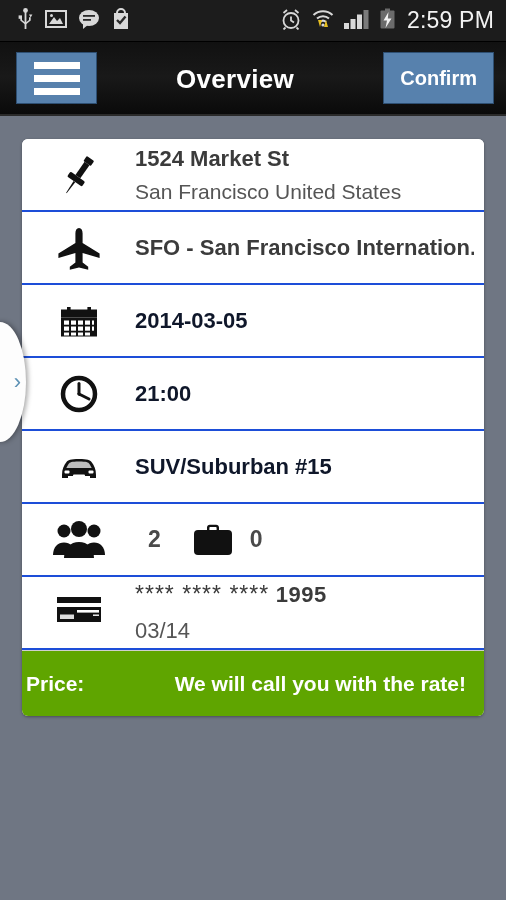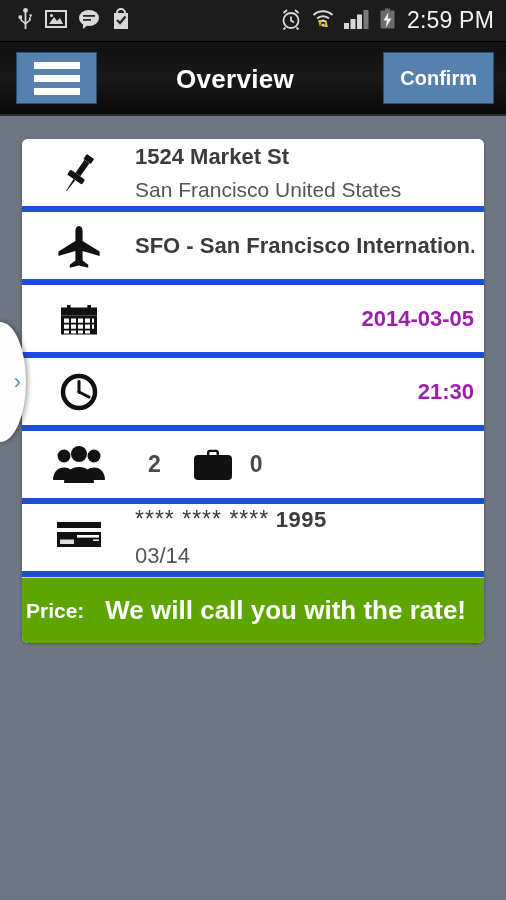--- a/index.html
+++ b/index.html
@@ -71,60 +71,60 @@
     position:absolute; left:22px; top:139px; width:462px;
     background:#ffffff;
     border-radius:6px;
     box-shadow:0 1px 3px rgba(0,0,0,0.35);
     overflow:hidden;
     z-index:20;
   }
   .row{
     display:flex; align-items:center;
     min-height:73px;
-    border-bottom:6px solid #1d4ed8;
+    border-bottom:2px solid #1d4ed8;
     background:#fff;
     padding:0 0;
   }
   .row:last-of-type{ border-bottom:none; }
   .row-ico{
     width:113px; min-width:113px;
     display:flex; align-items:center; justify-content:center;
   }
   .row-body{ flex:1; padding-right:10px; overflow:hidden; }
   .line-primary{
     font-size:22px; font-weight:bold; color:#3b3b3b;
     white-space:nowrap; overflow:hidden;
   }
   .line-secondary{
     font-size:21px; color:#555; margin-top:8px;
     white-space:nowrap; overflow:hidden;
   }
-  .line-plain{ font-size:22px; font-weight:bold; color:#a21caf;text-align:right; }
+  .line-plain{ font-size:22px; font-weight:bold; color:#0f172a; }
   .card-number{ font-size:22px; color:#3b3b3b; font-weight:bold; letter-spacing:0.5px;}
   .card-number .stars{ font-weight:normal; font-size:23px; letter-spacing:1px; }
   .card-exp{ font-size:22px; color:#555; margin-top:10px; }
 
   
   .counts{ display:flex; align-items:center; }
   .count-grp{ display:flex; align-items:center; }
   .count-ico{ width:113px; min-width:113px; display:flex; align-items:center; justify-content:center; }
   .count-ico.second{ width:auto; min-width:0; margin-left:28px; }
   .count-val{ font-size:23px; font-weight:bold; color:#4a4a4a; margin-left:13px; }
 
   
   .pricebar{
     display:flex; align-items:center;
     background:#5fa500;
     height:66px;
     padding:0 4px;
     border-top:1px solid #cfcfcf;
   }
   .price-label{ color:#fff; font-size:21px; font-weight:bold; }
-  .price-value{ color:#fff; font-size:26px; font-weight:bold; margin-left:auto; padding-right:14px;}
+  .price-value{ color:#fff; font-size:21px; font-weight:bold; margin-left:auto; padding-right:14px;}
 </style>
 </head>
 <body>
 
 <div class="statusbar">
   <div class="sb-left">
     <span class="sb-ico">
       <svg width="17" height="22" viewBox="0 0 17 22">
           <g fill="#d8d8d8">
         <circle cx="8.5" cy="2.4" r="2.4"></circle>
@@ -291,24 +291,42 @@
 
   <div class="row">
     <div class="row-ico">
       <svg width="52" height="52" viewBox="0 0 52 52">
         <circle cx="26" cy="26" r="16" fill="none" stroke="#111" stroke-width="4.5"></circle>
         <line x1="26" y1="26" x2="26" y2="15.5" stroke="#111" stroke-width="3" stroke-linecap="round"></line>
         <line x1="26" y1="26" x2="36" y2="31" stroke="#111" stroke-width="3" stroke-linecap="round"></line>
       </svg>
     </div>
     <div class="row-body">
-      <div class="line-plain">21:30</div>
-    </div>
-  </div>
-
+      <div class="line-plain">21:00</div>
+    </div>
+  </div>
+
+  <div class="row">
+    <div class="row-ico">
+      <svg width="52" height="52" viewBox="0 0 52 52">
+        <g fill="#111">
+          <path d="M9 34 c0 -6 2 -10 4.5 -13 c1.5 -2 4 -3 12.5 -3 c8.5 0 11 1 12.5 3 c2.5 3 4.5 7 4.5 13 l0 3 l-6 0 l0 -2 l-22 0 l0 2 l-6 0 z"></path>
+        </g>
+        <path d="M15.5 23 c1.3 -2 3 -2.6 10.5 -2.6 c7.5 0 9.2 0.6 10.5 2.6 l2.2 4 l-25.4 0 z" fill="#bdbdbd"></path>
+        <g fill="#fff">
+          <rect x="11.5" y="29.5" width="5" height="3" rx="1"></rect>
+          <rect x="35.5" y="29.5" width="5" height="3" rx="1"></rect>
+          <rect x="20" y="33.5" width="12" height="2.6" rx="1"></rect>
+        </g>
+      </svg>
+    </div>
+    <div class="row-body">
+      <div class="line-plain">SUV/Suburban #15</div>
+    </div>
+  </div>
 
   <div class="row counts">
     <div class="count-grp">
       <div class="count-ico">
         <svg width="56" height="46" viewBox="0 0 56 46">
           <g fill="#111">
             <circle cx="13" cy="14" r="6.5"></circle>
             <path d="M2 38 c0 -8 5 -12.5 11 -12.5 c6 0 11 4.5 11 12.5 z"></path>
             <circle cx="43" cy="14" r="6.5"></circle>
             <path d="M32 38 c0 -8 5 -12.5 11 -12.5 c6 0 11 4.5 11 12.5 z"></path>

